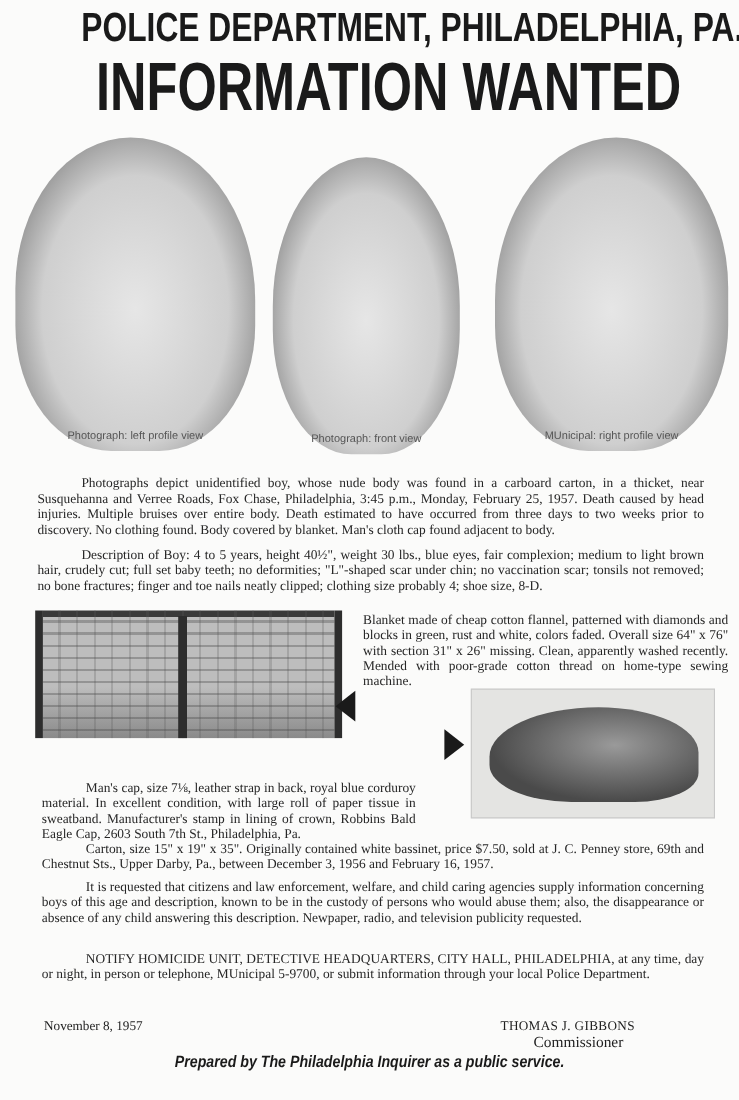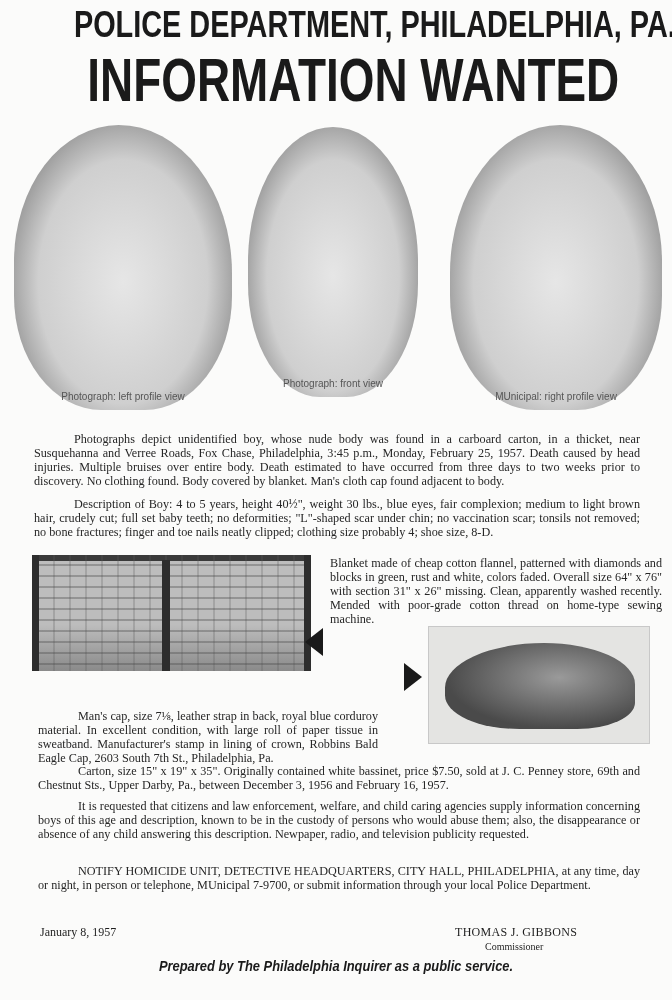--- a/index.html
+++ b/index.html
@@ -22,21 +22,21 @@
     left: 0; width: 672px; top: 44px; text-align: center;
     font-family: "Liberation Sans", sans-serif; font-weight: bold;
     font-size: 62px; color: #1a1a1a;
     transform: scaleX(0.74); transform-origin: center;
     white-space: nowrap;
   }
   .photo {
     background: radial-gradient(ellipse at 50% 55%, #e6e6e6 0%, #cfcfcf 55%, #8d8d8d 80%, rgba(251,251,250,0) 82%);
   }
   .photo-left { left: 14px; top: 125px; width: 218px; height: 285px; border-radius: 48% 52% 40% 40%; }
-  .photo-center { left: 248px; top: 127px; width: 170px; height: 270px; border-radius: 50% 50% 42% 42%; text-decoration: underline; }
+  .photo-center { left: 248px; top: 143px; width: 170px; height: 270px; border-radius: 50% 50% 42% 42%; text-decoration: underline; }
   .photo-right { left: 450px; top: 125px; width: 212px; height: 285px; border-radius: 52% 48% 40% 40%; }
   .photo-label {
     position: absolute; left: 0; right: 0; bottom: 8px; text-align: center;
     font-family: "Liberation Sans", sans-serif; font-size: 10px; color: #555;
   }
   .para {
     font-size: 12.2px; line-height: 14px; text-align: justify;
     color: #262626;
   }
   .indent { text-indent: 40px; }
@@ -63,21 +63,21 @@
     border-top: 14px solid transparent; border-bottom: 14px solid transparent;
     border-right: 18px solid #1a1a1a;
   }
   .arrow-right {
     left: 404px; top: 663px; width: 0; height: 0;
     border-top: 14px solid transparent; border-bottom: 14px solid transparent;
     border-left: 18px solid #1a1a1a;
   }
   .footer-date { left: 40px; top: 925px; font-size: 12px; }
   .sig-name { left: 440px; top: 925px; font-size: 12px; letter-spacing: 0.3px; margin-left: 15px; }
-  .sig-title { left: 485px; top: 941px; font-size: 10px; }
+  .sig-title { left: 485px; top: 941px; font-size: 14px; }
   .credit {
     left: 0; width: 672px; top: 957px; text-align: center;
     font-family: "Liberation Sans", sans-serif; font-weight: bold; font-style: italic;
     font-size: 15px; color: #1a1a1a;
     transform: scaleX(0.86); transform-origin: center;
   }
 </style>
 </head>
 <body>
 
@@ -109,19 +109,19 @@
 <div class="abs cap-photo" title="Cap photograph">
   <div class="cap-shape"></div>
 </div>
 
 <div class="abs para indent" style="left:38px; top:709px; width:340px;">Man's cap, size 7⅛, leather strap in back, royal blue corduroy material. In excellent condition, with large roll of paper tissue in sweatband. Manufacturer's stamp in lining of crown, Robbins Bald Eagle Cap, 2603 South 7th St., Philadelphia, Pa.</div>
 
 <div class="abs para indent" style="left:38px; top:764px; width:602px;">Carton, size 15" x 19" x 35". Originally contained white bassinet, price $7.50, sold at J. C. Penney store, 69th and Chestnut Sts., Upper Darby, Pa., between December 3, 1956 and February 16, 1957.</div>
 
 <div class="abs para indent" style="left:38px; top:799px; width:602px;">It is requested that citizens and law enforcement, welfare, and child caring agencies supply information concerning boys of this age and description, known to be in the custody of persons who would abuse them; also, the disappearance or absence of any child answering this description. Newpaper, radio, and television publicity requested.</div>
 
-<div class="abs para indent" style="left:38px; top:864px; width:602px;">NOTIFY HOMICIDE UNIT, DETECTIVE HEADQUARTERS, CITY HALL, PHILADELPHIA, at any time, day or night, in person or telephone, MUnicipal 7-9700, or submit information through your local Police Department.</div>
+<div class="abs para indent" style="left:38px; top:864px; width:602px;">NOTIFY HOMICIDE UNIT, DETECTIVE HEADQUARTERS, CITY HALL, PHILADELPHIA, at any time, day or night, in person or telephone, MUnicipal 5-9700, or submit information through your local Police Department.</div>
 
-<div class="abs footer-date">January 8, 1957</div>
+<div class="abs footer-date">November 8, 1957</div>
 <div class="abs sig-name">THOMAS J. GIBBONS</div>
 <div class="abs sig-title">Commissioner</div>
 
 <div class="abs credit">Prepared by The Philadelphia Inquirer as a public service.</div>
 
 </body></html>

